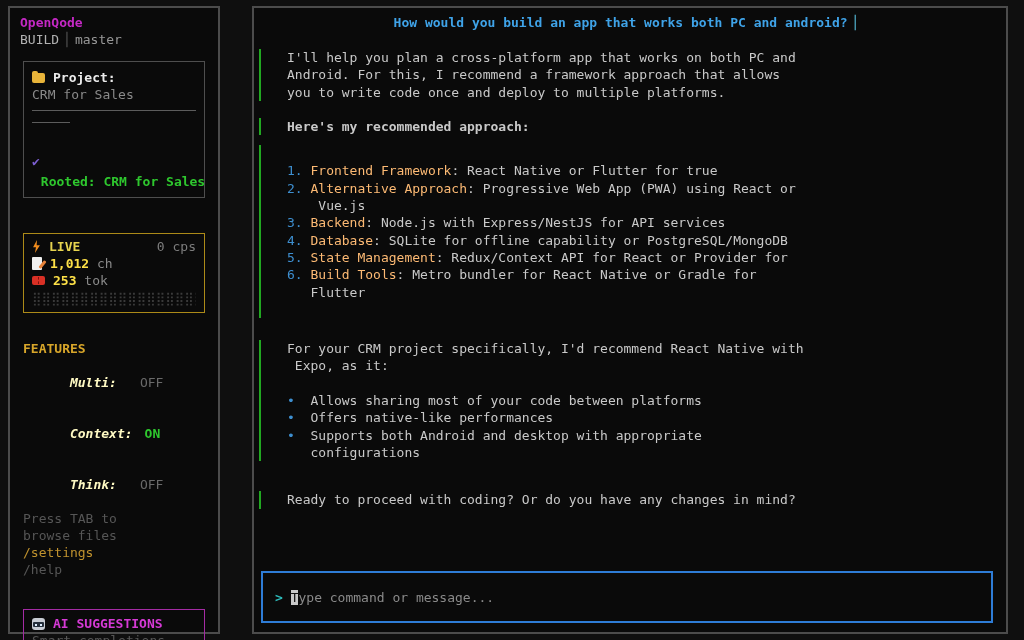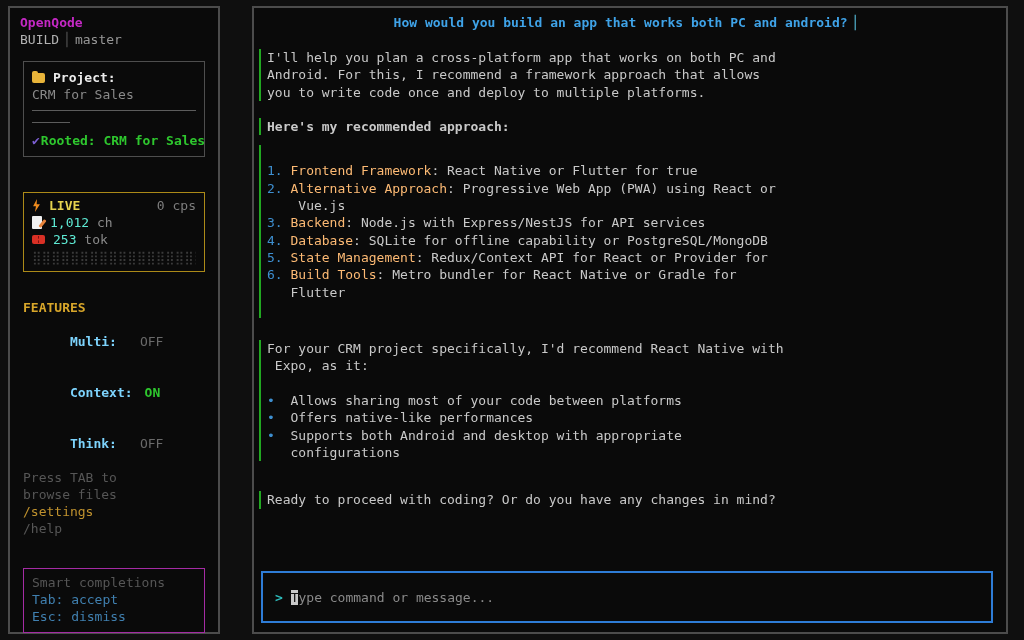--- a/index.html
+++ b/index.html
@@ -21,41 +21,41 @@
 
   .folder-icon { width:13px; height:10px; background:#e8b43a; border-radius:1px 2px 2px 2px; }
   .folder-icon::before { content:""; position:absolute; top:-2px; left:0; width:6px; height:3px;
                          background:#e8b43a; border-radius:2px 2px 0 0; }
   .label-bold { color:#ebebeb; font-weight:bold; }
   .dim  { color:#8a8a8a; }
   .hr-full  { border:none; border-top:1px solid #5c5c5c; margin:7px 0 0 0; }
   .hr-short { border:none; border-top:1px solid #5c5c5c; margin:11px 0 0 0; width:38px; }
   .rooted { margin-top:9px; }
   .check-icon { color:#7d5fd3; font-weight:bold; margin-right:1px; }
-  .rooted-text { color:#2ec72e; font-weight:bold; }
+  .rooted-text { color:#2ec72e; font-weight:bold;margin-top:41px; }
 
   .live-box { border-color:#ac8a18; margin-top:35px; padding:4px 8px 6px 8px;text-align:right; }
   .lightning-icon { width:9px; height:13px; background:#f08c1e;
     clip-path:polygon(55% 0, 12% 55%, 44% 55%, 33% 100%, 88% 40%, 52% 40%); }
   .live-label { color:#e6d34f; font-weight:bold; }
   .live-cps { margin-left:auto; color:#7d7d7d; }
   .memo-icon { width:10px; height:13px; background:#f0f0f0; border-radius:1px; }
   .memo-icon::after { content:""; position:absolute; right:-2px; bottom:1px; width:3px; height:9px;
                       background:#e8833a; transform:rotate(40deg); border-radius:1px; }
   .ticket-icon { width:13px; height:9px; background:#d93025; border-radius:2px; }
   .ticket-icon::after { content:""; position:absolute; left:6px; top:1px; bottom:1px;
                         border-left:1px dashed #7a1410; }
-  .stat-val { color:#5eead4; font-weight:normal; }
+  .stat-val { color:#fde047; font-weight:bold; }
   .stat-unit { color:#8a8a8a; }
   .waveform { color:#3a3a3a; line-height:15px; margin-top:2px; overflow:hidden; white-space:pre; }
 
   .features { margin:27px 3px 0 3px; }
   .features-title { color:#d8a62a; font-weight:bold; line-height:17px; }
   .feat-row { line-height:17px; white-space:pre; }
-  .feat-label { color:#7dd3fc; font-weight:bold; }
+  .feat-label { color:#fef9c3; font-weight:bold;font-style:italic; }
   .feat-val.off { color:#6a6a6a; margin-left:23px; }
   .feat-val.on  { color:#2ec72e; font-weight:bold; margin-left:12px; }
   .hint { color:#565656; line-height:17px; }
   .cmd-settings { color:#c0922e; line-height:17px; }
   .cmd-help { color:#565656; line-height:17px; }
 
   .ai-box { border-color:#a42ba4; margin-top:31px; padding:5px 8px 7px 8px; }
   .robot-icon { width:13px; height:12px; background:#c8cdd4; border-radius:3px; }
   .robot-icon::before { content:""; position:absolute; left:1px; right:1px; top:4px; height:5px;
                         background:#26303c; border-radius:1px; }
@@ -65,21 +65,21 @@
   .kbd-hint { color:#4080b0; line-height:17px; }
 
   
   .main { left:252px; top:6px; width:756px; height:628px; display:flex; flex-direction:column;
           padding:6px 12px 9px 5px; }
   .chat-title { text-align:center; line-height:17px; flex:none; }
   .chat-title .q { color:#3fa3e8; font-weight:bold; }
   .chat-title .cursor { color:#5bc8e8; padding-left:4px; }
 
   .messages { flex:1 1 auto; overflow:hidden; }
-  .block { display:flex; }
+  .block { display:flex;gap:20px; }
   .bar { width:2px; background:#21a821; flex:none; margin-right:6px; }
   .lines { white-space:pre; }
   .line { min-height:17.3px; line-height:17.3px; }
   .line .b { color:#fdba74; font-weight:normal; }
   .line .num { color:#3e8fd0; }
   .block-0 { margin-top:18px; }
   .block-1 { margin-top:17px;font-weight:bold; }
   .block-2 { margin-top:10px; }
   .block-3 { margin-top:22px; }
   .block-4 { margin-top:30px; }
@@ -141,20 +141,24 @@
     <div class="feat-row">
       <span class="feat-label">Think:</span><span class="feat-val off">OFF</span>
     </div>
     <div class="hint">Press TAB to</div>
     <div class="hint">browse files</div>
     <div class="cmd-settings">/settings</div>
     <div class="cmd-help">/help</div>
   </div>
 
   <div class="side-box ai-box">
+    <div class="row">
+      <span class="icon robot-icon"></span>
+      <span class="ai-title">AI SUGGESTIONS</span>
+    </div>
     <div class="hint">Smart completions</div>
     <div class="kbd-hint">Tab: accept</div>
     <div class="kbd-hint">Esc: dismiss</div>
   </div>
 </div>
 
 <div class="panel main">
   <div class="chat-title">
     <span class="q">How would you build an app that works both PC and android?</span><span class="cursor">│</span>
   </div>

